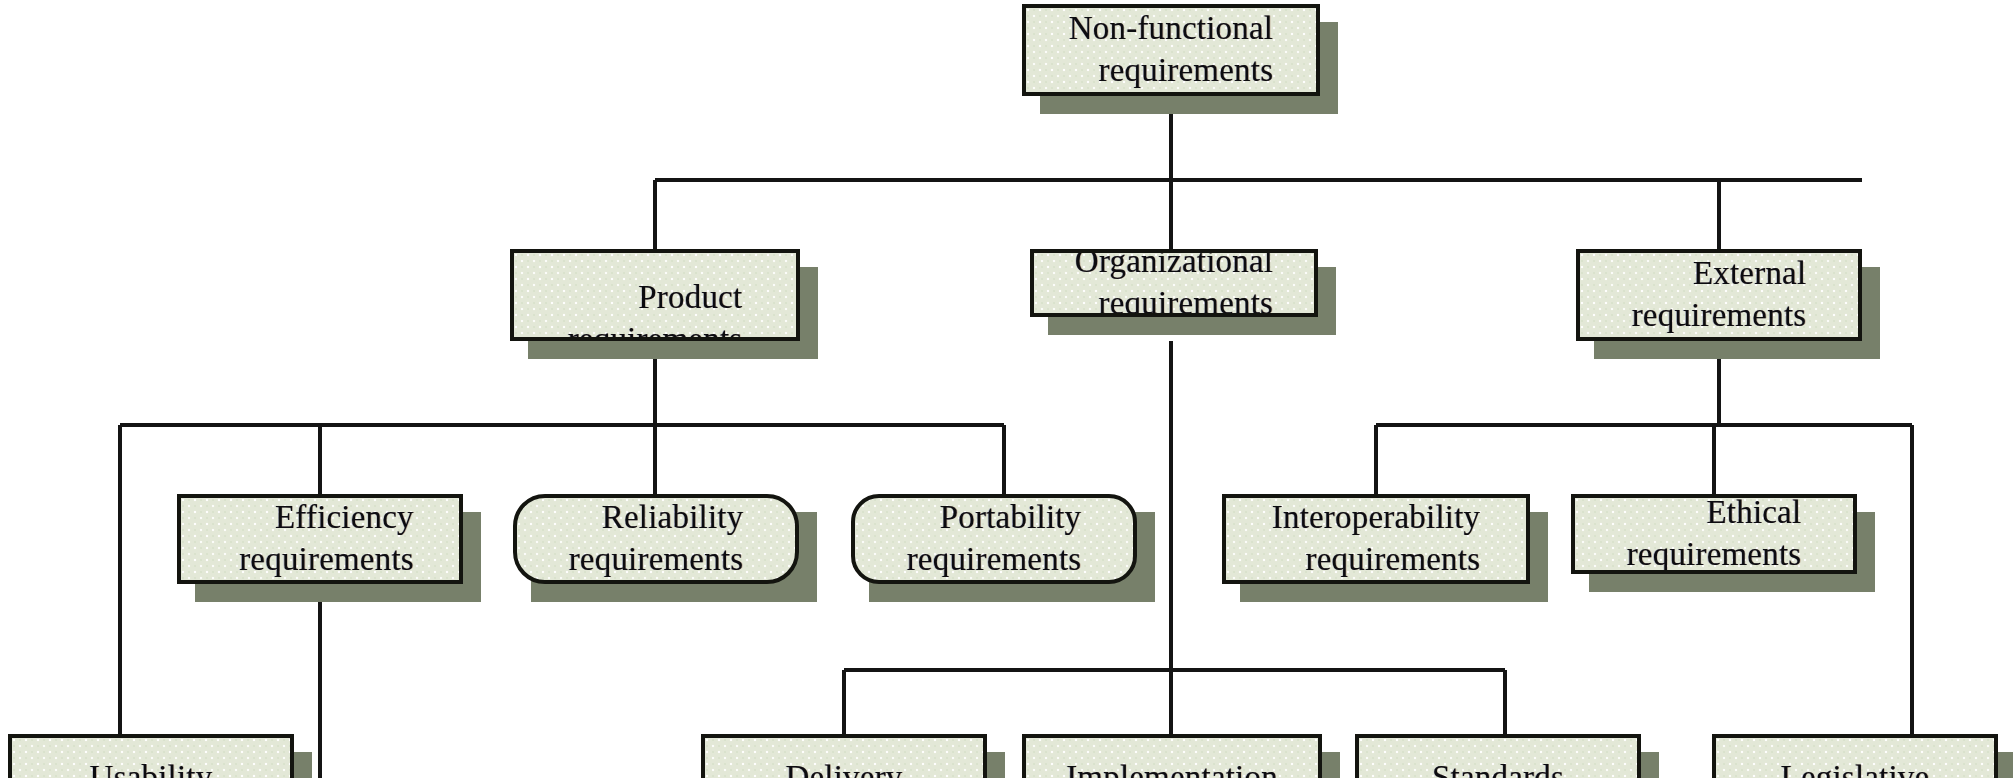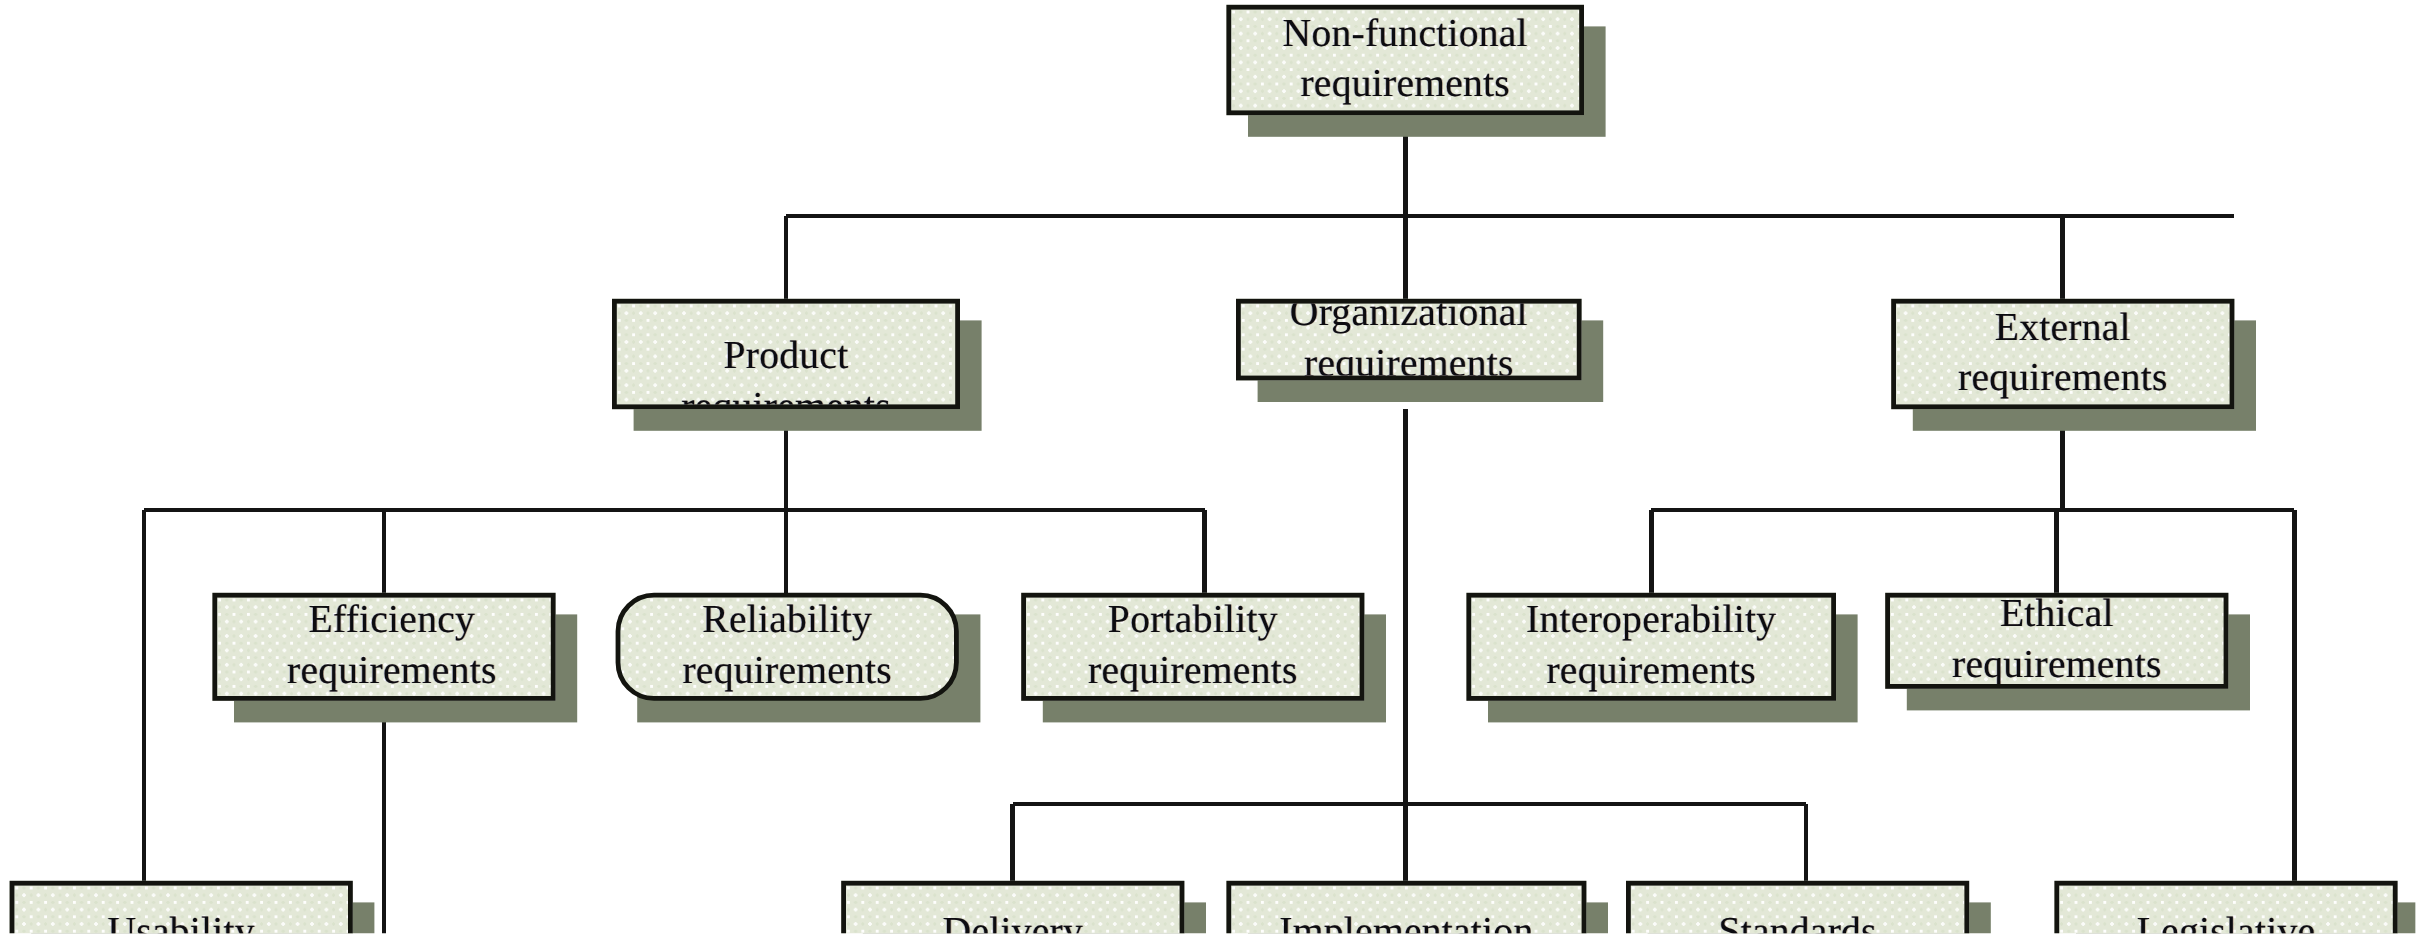--- a/index.html
+++ b/index.html
@@ -64,21 +64,21 @@
     display: flex;
     flex-direction: column;
     align-items: center;
     justify-content: center;
     overflow: hidden;
   }
   .node-label {
     color: #0c0c10;
     font-size: 33px;
     line-height: 1.26;
-    text-align: center;
+    text-align: right;
     letter-spacing: 0.2px;
     white-space: pre-line;
     text-shadow: 0.6px 0 0 rgba(120,60,30,0.35), -0.6px 0 0 rgba(40,50,140,0.30);
   }
   .node.single .node-label {
     padding-bottom: 2px;
   }
 </style>
 </head>
 <body>
@@ -148,21 +148,21 @@
       </div>
       <div class="node" style="left: 513px; top: 494px; width: 286px; height: 90px;">
         <div class="node-shadow" style="background: rgb(119, 128, 106);"></div>
         <div class="node-box" style="border-color: rgb(19, 20, 15); border-radius: 32px;">
           <div class="node-label" style="color: rgb(12, 12, 16);">Reliability
 requirements</div>
         </div>
       </div>
       <div class="node" style="left: 851px; top: 494px; width: 286px; height: 90px;">
         <div class="node-shadow" style="background: rgb(119, 128, 106);"></div>
-        <div class="node-box" style="border-color: rgb(19, 20, 15);">
+        <div class="node-box" style="border-color: rgb(19, 20, 15); border-radius: 28px;">
           <div class="node-label" style="color: rgb(12, 12, 16);">Portability
 requirements</div>
         </div>
       </div>
       <div class="node" style="left: 1222px; top: 494px; width: 308px; height: 90px;">
         <div class="node-shadow" style="background: rgb(119, 128, 106);"></div>
         <div class="node-box" style="border-color: rgb(19, 20, 15);">
           <div class="node-label" style="color: rgb(12, 12, 16);">Interoperability
 requirements</div>
         </div>

